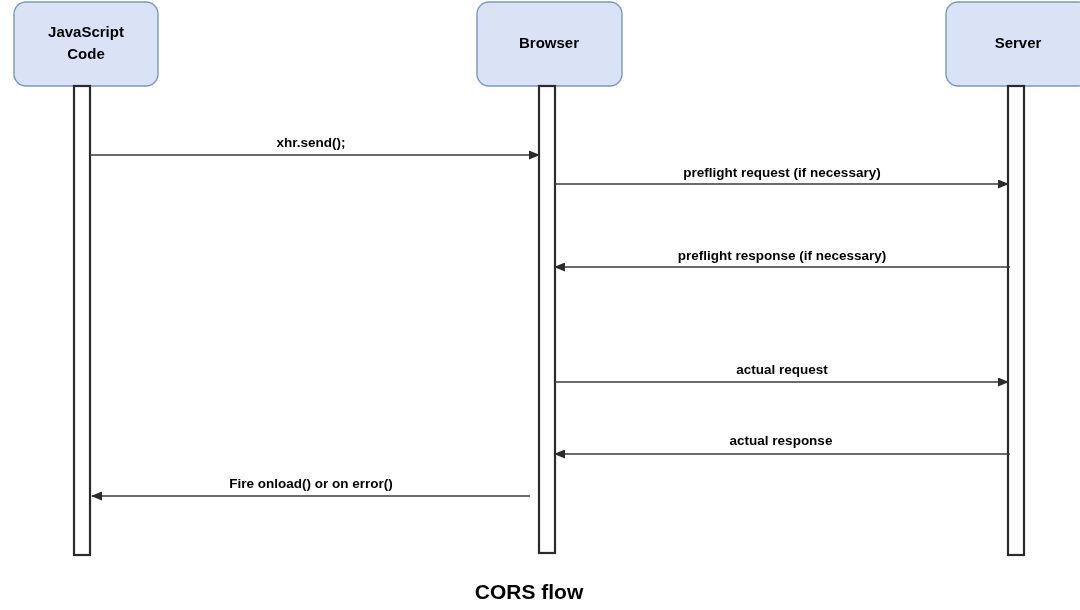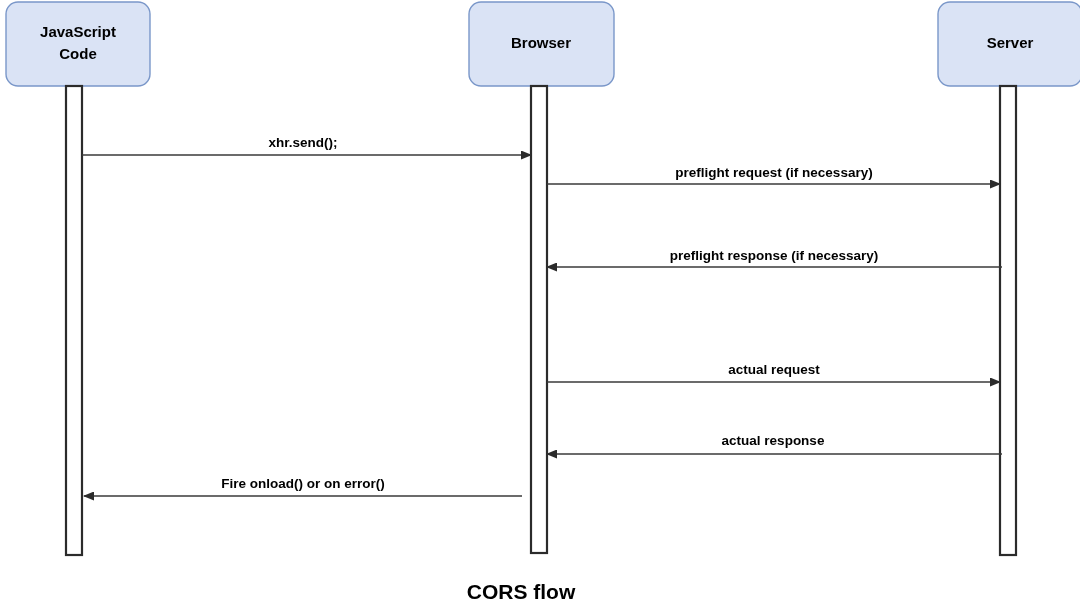--- a/index.html
+++ b/index.html
@@ -9,21 +9,21 @@
   }
   body {
     width: 1080px;
     height: 610px;
     position: relative;
     font-family: "Liberation Sans", sans-serif;
     overflow: hidden;
   }
   #diagram-root {
     position: absolute;
-    left: 4px;
+    left: 12px;
     top: 0;
     width: 956px;
     height: 610px;
   }
   svg.diagram-canvas {
     position: absolute;
     left: 0;
     top: 0;
     width: 1080px;
     height: 610px;

